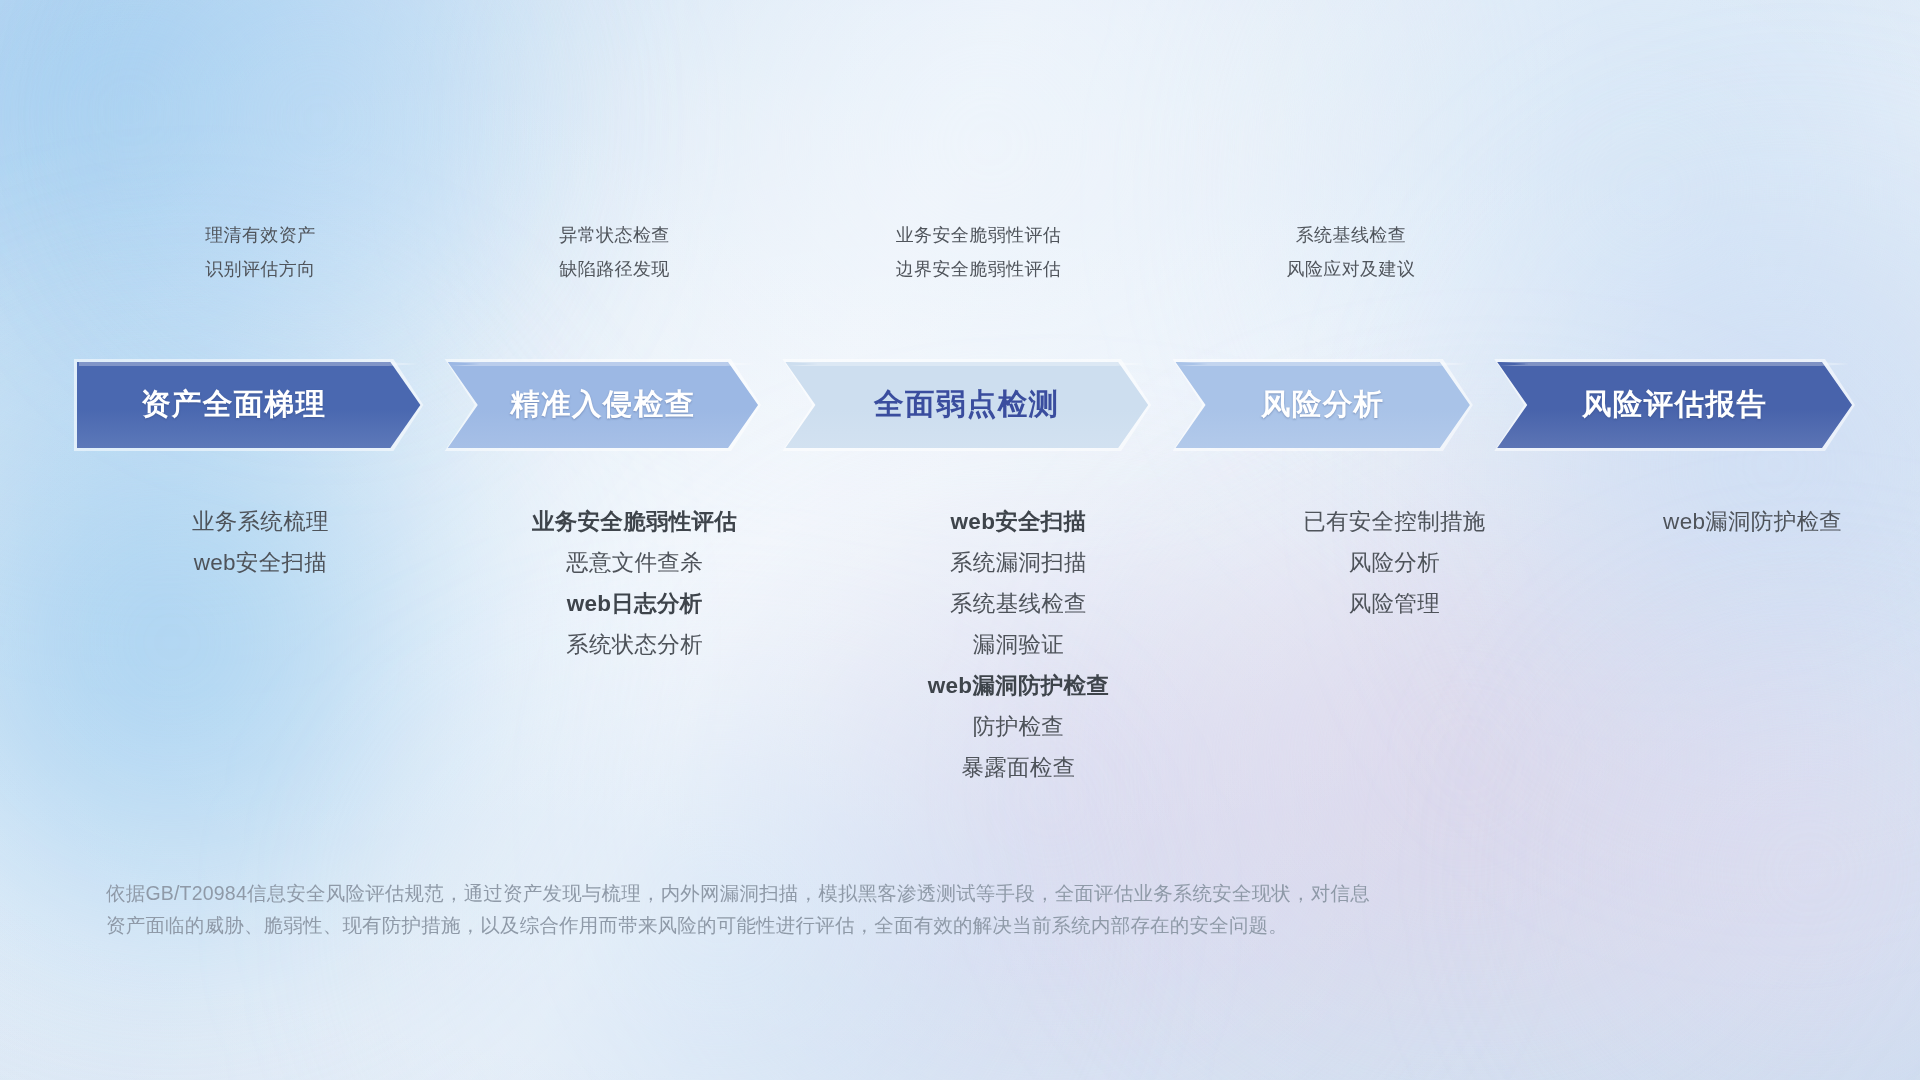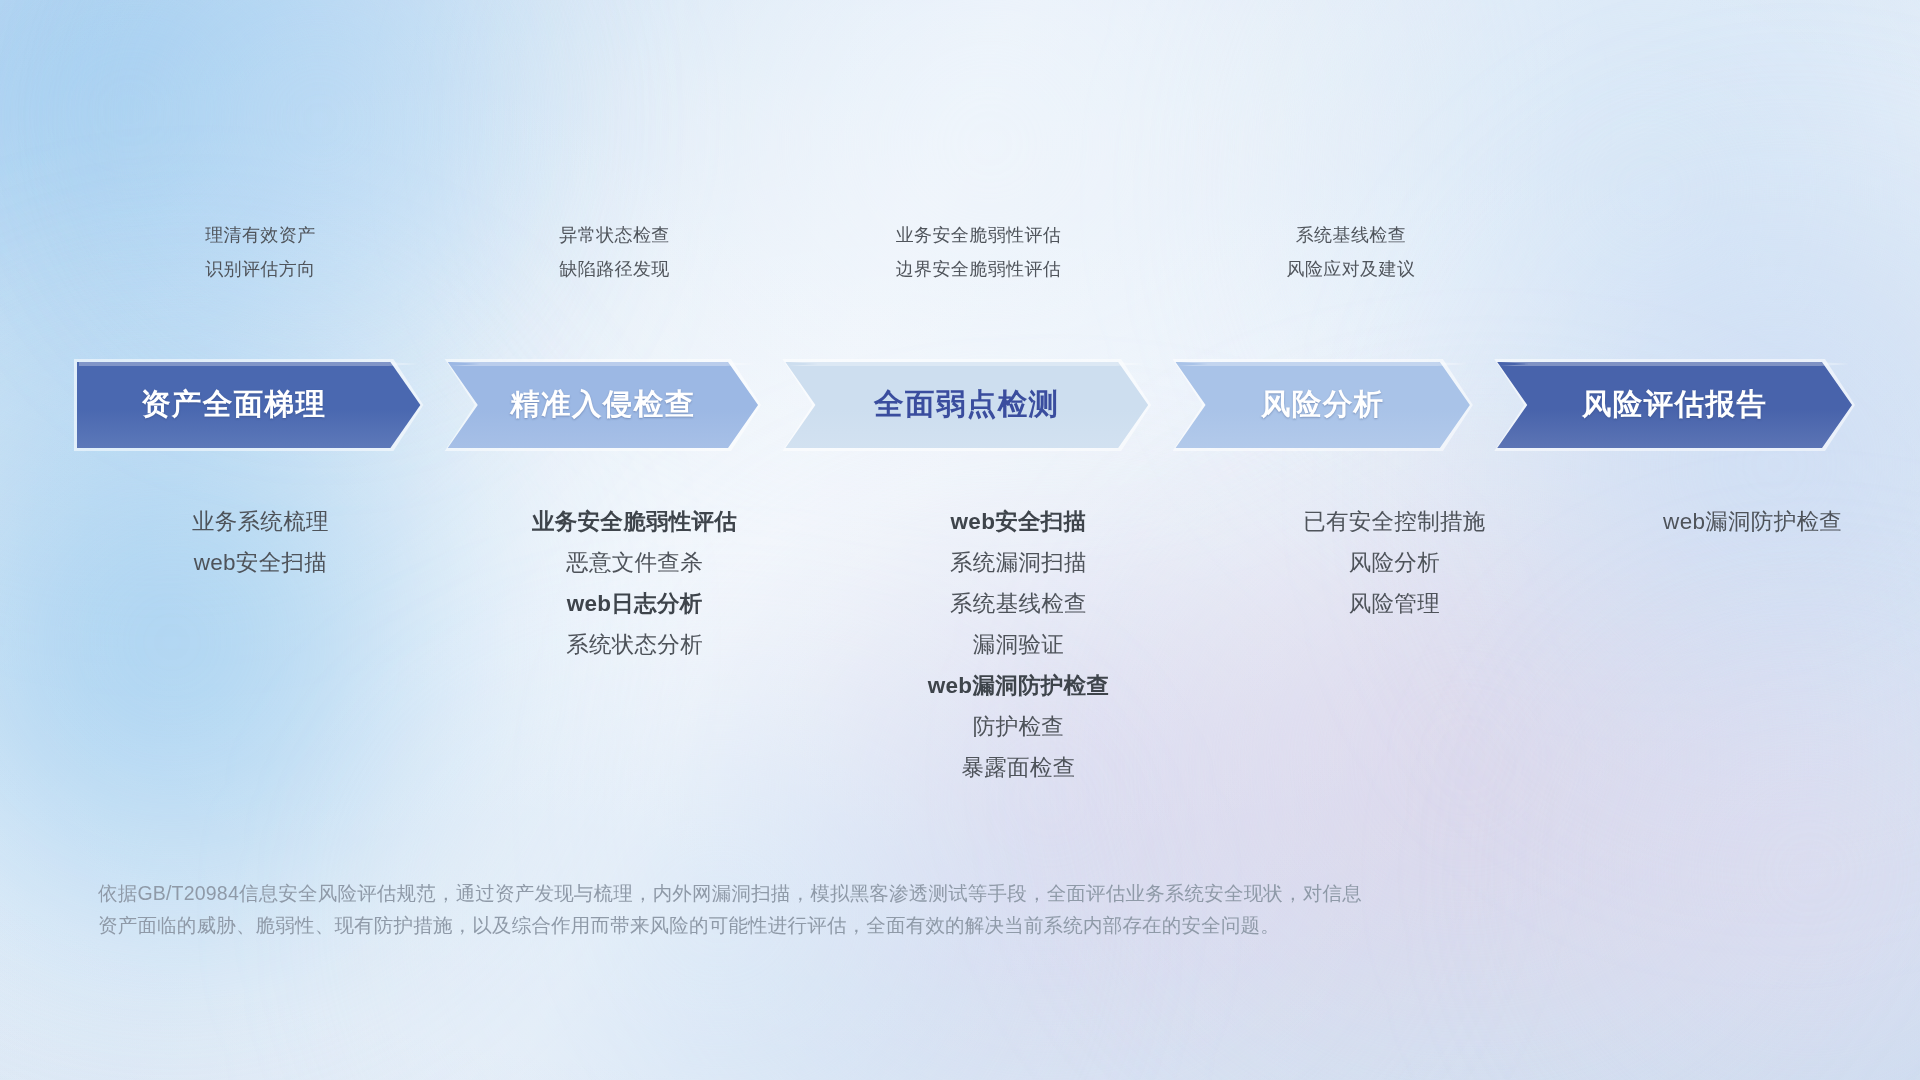--- a/index.html
+++ b/index.html
@@ -151,21 +151,21 @@
     color: #4e535a;
     letter-spacing: .3px;
     white-space: nowrap;
     text-align: center;
   }
   .bot-line.strong { font-weight: bold; color: #3e444b; }
 
   
   .footer {
     position: absolute;
-    left: 98px;
+    left: 106px;
     top: 878px;
     width: 1560px;
     font-size: 19.5px;
     line-height: 1.62;
     color: #8f9aa8;
     letter-spacing: .2px;
   }
   .footer p { margin: 0; }
 </style>
 </head>

